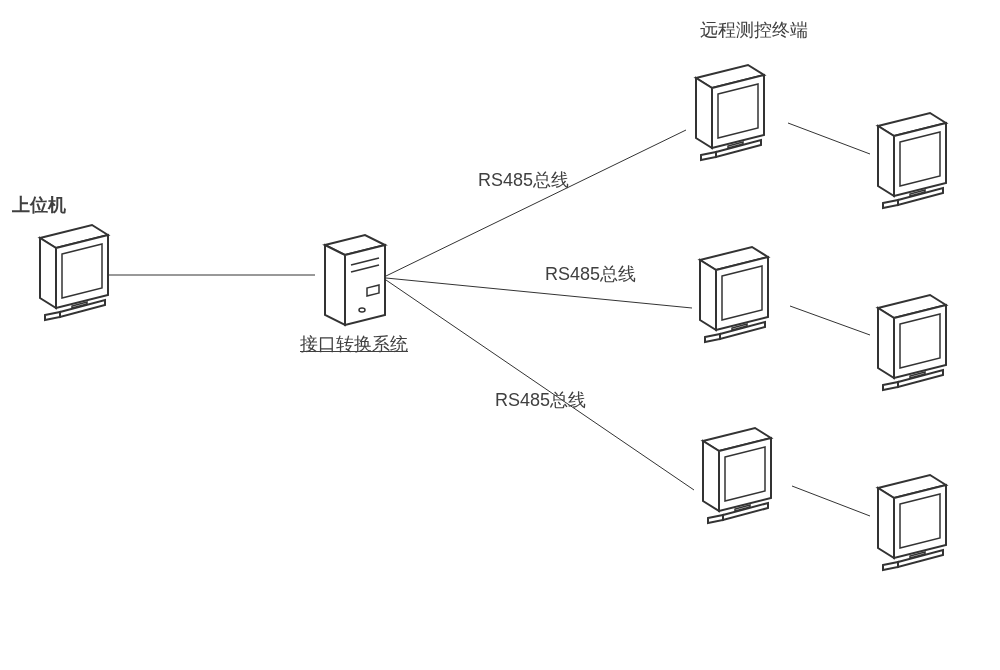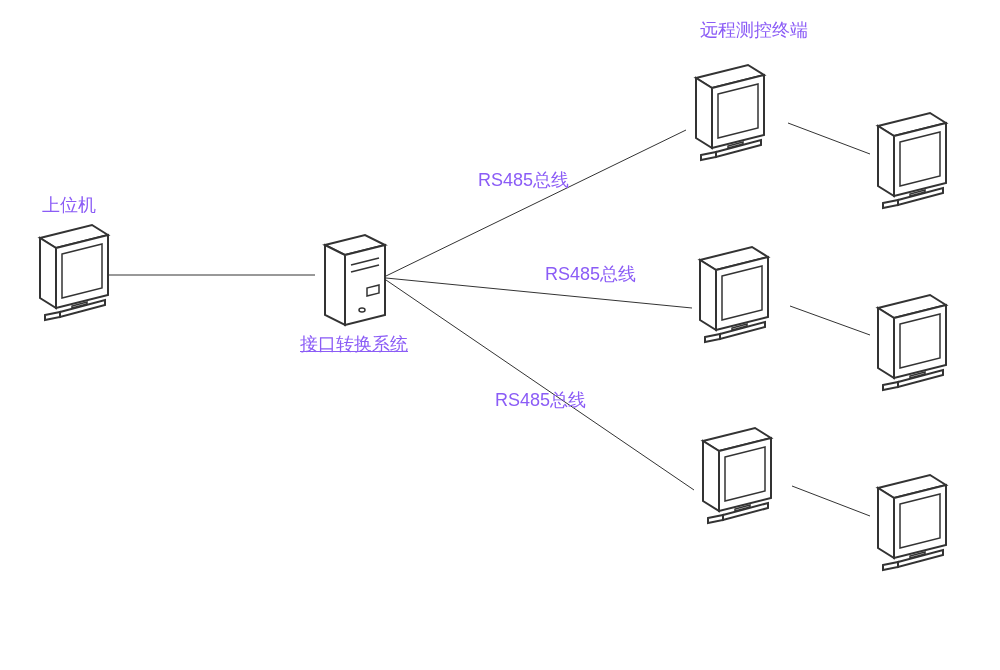--- a/index.html
+++ b/index.html
@@ -7,21 +7,21 @@
       padding: 0;
       width: 1000px;
       height: 670px;
       position: relative;
       font-family: "Microsoft YaHei", sans-serif;
       font-size: 18px;
       background: white;
     }
     .label {
       position: absolute;
-      color: #8b5cf6;
+      color: #404040;
     }
     svg {
       position: absolute;
       top: 0;
       left: 0;
     }
   </style>
 </head>
 <body>
 
@@ -106,18 +106,18 @@
     <path d="M 10 18 L 62 5 L 78 15 L 26 28 Z" fill="white" stroke="#333" stroke-width="2"></path>
     <path d="M 10 18 L 10 78 L 26 88 L 26 28 Z" fill="white" stroke="#333" stroke-width="2"></path>
     <path d="M 26 28 L 78 15 L 78 75 L 26 88 Z" fill="white" stroke="#333" stroke-width="2"></path>
     <path d="M 32 34 L 72 24 L 72 68 L 32 78 Z" fill="white" stroke="#333" stroke-width="1.5"></path>
     <path d="M 30 92 L 75 80 L 75 85 L 30 97 Z" fill="white" stroke="#333" stroke-width="2"></path>
     <path d="M 15 95 L 30 92 L 30 97 L 15 100 Z" fill="white" stroke="#333" stroke-width="2"></path>
     <path d="M 42 88 L 57 84 L 57 82 L 42 86 Z" fill="white" stroke="#333" stroke-width="1.5"></path>
   </g>
 </svg>
 
-<div class="label" style="left:42px; top:193px;">上位机</div>
+<div class="label" style="left:12px; top:193px;font-weight:bold;">上位机</div>
 <div class="label" style="left:300px; top:332px;text-decoration:underline;">接口转换系统</div>
 <div class="label" style="left:700px; top:18px;">远程测控终端</div>
 <div class="label" style="left:478px; top:168px;">RS485总线</div>
 <div class="label" style="left:545px; top:262px;">RS485总线</div>
 <div class="label" style="left:495px; top:388px;">RS485总线</div>
 
 </body></html>

